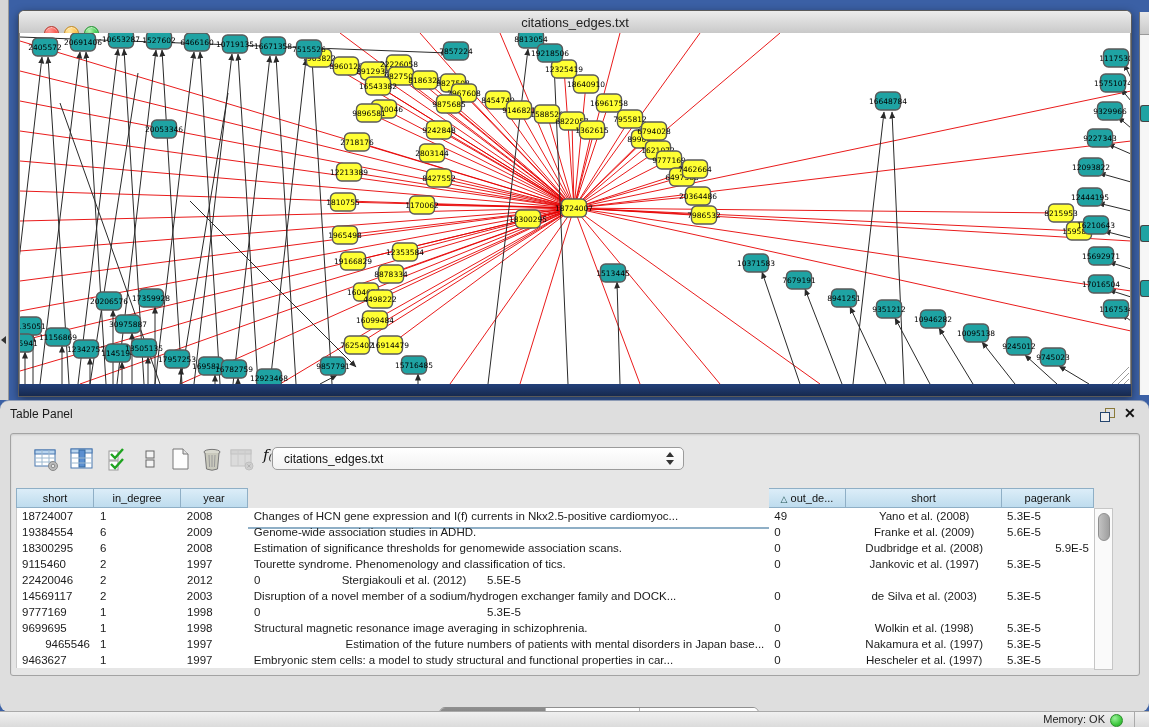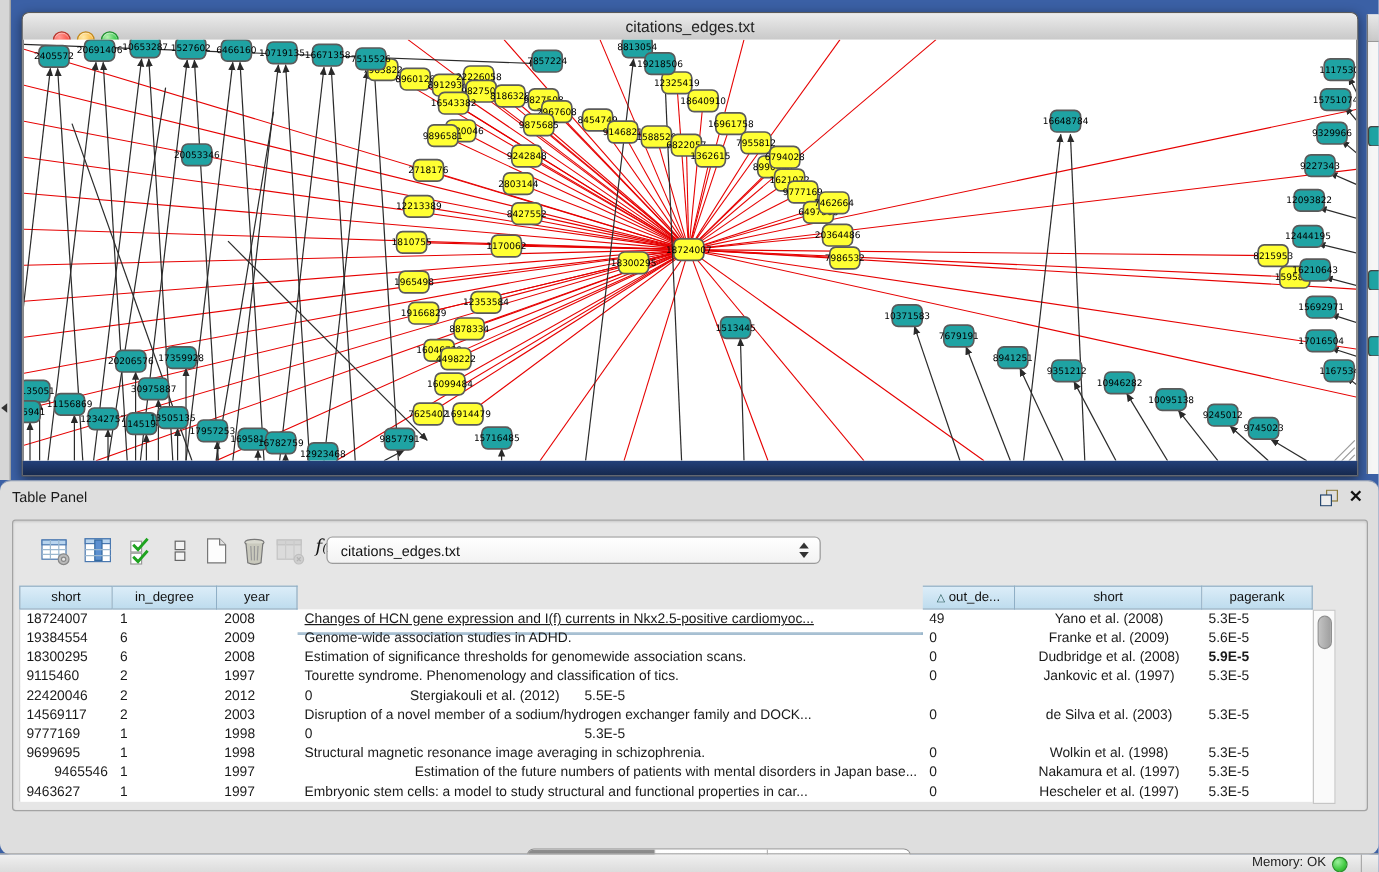--- a/index.html
+++ b/index.html
@@ -512,42 +512,42 @@
             <div class="hcell" style="width: 521px; margin-top: 39px;"><span>title</span></div>
             <div class="hcell" style="width: 77px;"><span class="sortmark">△</span> <span>out_de...</span></div>
             <div class="hcell" style="width: 156px;"><span>short</span></div>
             <div class="hcell" style="width: 92px;"><span>pagerank</span></div>
           </div>
         <div class="rows" id="tbl-rows">
             <div class="trow">
               <div class="tcell" style="width: 78px; text-align: left;">18724007</div>
               <div class="tcell" style="width: 87px; text-align: left;">1</div>
               <div class="tcell" style="width: 67px; text-align: left;">2008</div>
-              <div class="tcell" style="width: 521px; text-align: left; text-decoration: underline;">Changes of HCN gene expression and I(f) currents in Nkx2.5-positive cardiomyoc...</div>
+              <div class="tcell" style="width: 521px; text-align: left;">Changes of HCN gene expression and I(f) currents in Nkx2.5-positive cardiomyoc...</div>
               <div class="tcell" style="width: 77px; text-align: left;">49</div>
               <div class="tcell" style="width: 156px; text-align: center;">Yano et al. (2008)</div>
               <div class="tcell" style="width: 92px; text-align: left;">5.3E-5</div>
             </div>
             <div class="trow">
               <div class="tcell" style="width: 78px; text-align: left;">19384554</div>
               <div class="tcell" style="width: 87px; text-align: left;">6</div>
               <div class="tcell" style="width: 67px; text-align: left;">2009</div>
               <div class="tcell" style="width: 521px; text-align: left;">Genome-wide association studies in ADHD.</div>
               <div class="tcell" style="width: 77px; text-align: left;">0</div>
               <div class="tcell" style="width: 156px; text-align: center;">Franke et al. (2009)</div>
               <div class="tcell" style="width: 92px; text-align: left;">5.6E-5</div>
             </div>
             <div class="trow">
               <div class="tcell" style="width: 78px; text-align: left;">18300295</div>
               <div class="tcell" style="width: 87px; text-align: left;">6</div>
               <div class="tcell" style="width: 67px; text-align: left;">2008</div>
               <div class="tcell" style="width: 521px; text-align: left;">Estimation of significance thresholds for genomewide association scans.</div>
               <div class="tcell" style="width: 77px; text-align: left;">0</div>
               <div class="tcell" style="width: 156px; text-align: center;">Dudbridge et al. (2008)</div>
-              <div class="tcell" style="width: 92px; text-align: left; font-weight: bold;">5.9E-5</div>
+              <div class="tcell" style="width: 92px; text-align: right;">5.9E-5</div>
             </div>
             <div class="trow">
               <div class="tcell" style="width: 78px; text-align: left;">9115460</div>
               <div class="tcell" style="width: 87px; text-align: left;">2</div>
               <div class="tcell" style="width: 67px; text-align: left;">1997</div>
               <div class="tcell" style="width: 521px; text-align: left;">Tourette syndrome. Phenomenology and classification of tics.</div>
               <div class="tcell" style="width: 77px; text-align: left;">0</div>
               <div class="tcell" style="width: 156px; text-align: center;">Jankovic et al. (1997)</div>
               <div class="tcell" style="width: 92px; text-align: left;">5.3E-5</div>
             </div>

